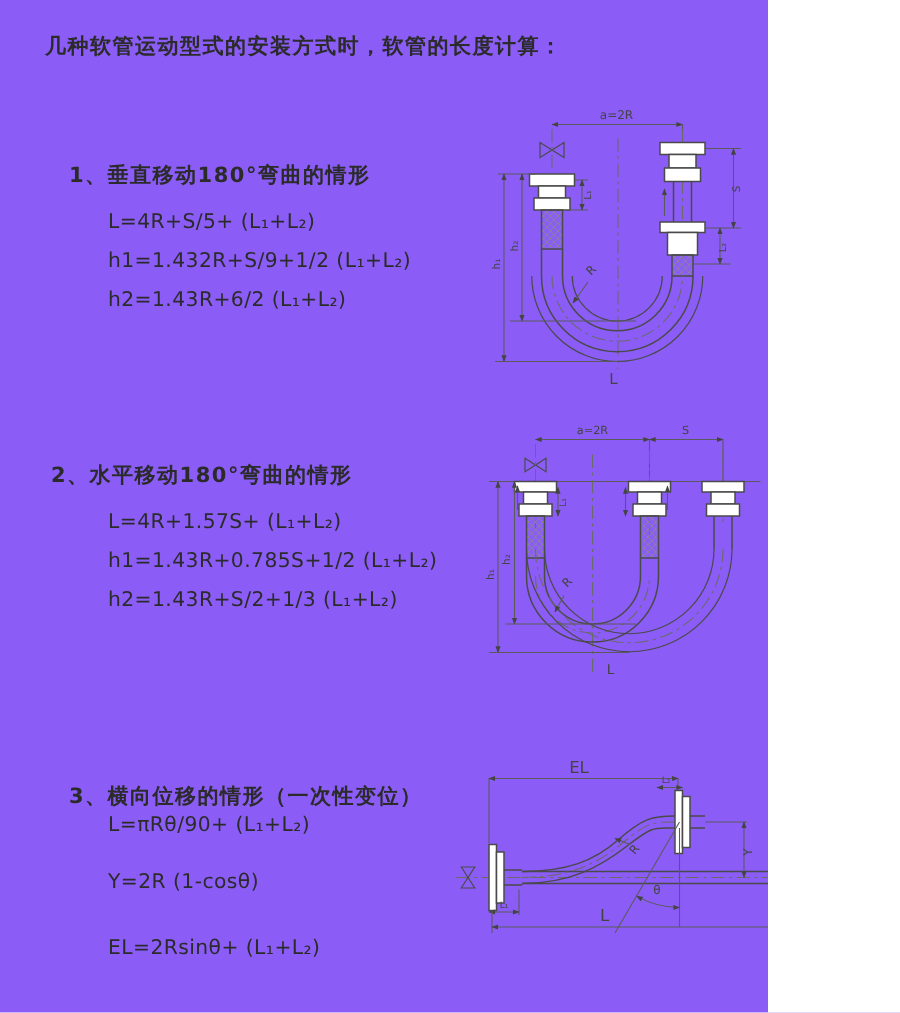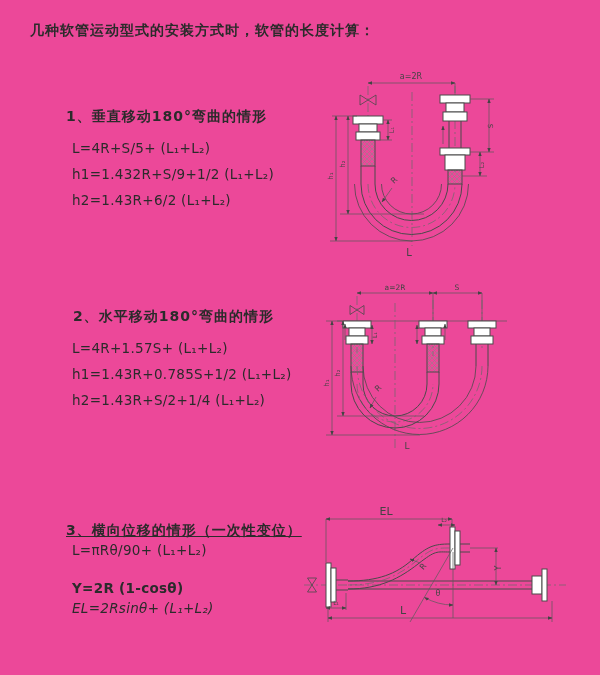--- a/index.html
+++ b/index.html
@@ -1,20 +1,20 @@
 <!DOCTYPE html>
 <html><head>
 <meta charset="utf-8">
 <style>
   html,body{margin:0;padding:0;background:#fff;}
-  #page{position:relative;width:600px;height:675px;background:#ec4899;overflow:hidden;
+  #page{position:relative;width:512px;height:675px;background:#8b5cf6;overflow:hidden;
         font-family:"DejaVu Sans","Liberation Sans",sans-serif;color:#2b2b2b;}
   .abs{position:absolute;white-space:nowrap;}
   .title{font-size:14px;font-weight:bold;letter-spacing:1px;}
-  .heading{font-size:14px;font-weight:bold;letter-spacing:1px;margin-left:20px;}
+  .heading{font-size:14px;font-weight:bold;letter-spacing:1px;}
   .formula{font-size:13.5px;font-weight:500;letter-spacing:0.3px;}
   svg text{font-family:"DejaVu Sans","Liberation Sans",sans-serif;fill:#444;}
   .thin{stroke:#5a5a5a;stroke-width:0.7;fill:none;}
   .draw{stroke:#4a4a4a;stroke-width:1;fill:none;}
   .draw2{stroke:#4a4a4a;stroke-width:0.8;fill:none;}
   .cl{stroke:#6a6a6a;stroke-width:0.7;fill:none;stroke-dasharray:9 3 2 3;}
   .box{fill:#ffffff;stroke:#4a4a4a;stroke-width:1;}
   .hatched{fill:url(#hx);stroke:#4a4a4a;stroke-width:1;}
 </style>
 </head>
@@ -107,24 +107,24 @@
     <line class="thin" x1="168" y1="88" x2="168" y2="112" marker-start="url(#arr)" marker-end="url(#arr)"></line>
     <text x="172" y="101" font-size="6.5" text-anchor="middle" transform="rotate(-90 172 101)">L₂</text>
 
     <text x="84" y="118" font-size="8" text-anchor="middle" transform="rotate(-45 84 118)">R</text>
     <line class="thin" x1="80" y1="124" x2="70" y2="138" marker-end="url(#arr)"></line>
 
     <text x="97" y="192" font-size="10" text-anchor="middle">L</text>
   </svg>
 
   <div>
-    <div class="abs heading" style="left:53px;top:308px;text-align:right;">2、水平移动180°弯曲的情形</div>
+    <div class="abs heading" style="left:34px;top:308px;text-align:right;">2、水平移动180°弯曲的情形</div>
     <div class="abs formula" style="left:72px;top:340px;">L=4R+1.57S+ (L₁+L₂)</div>
     <div class="abs formula" style="left:72px;top:366px;text-align:center;">h1=1.43R+0.785S+1/2 (L₁+L₂)</div>
-    <div class="abs formula" style="left:72px;top:392px;">h2=1.43R+S/2+1/4 (L₁+L₂)</div>
+    <div class="abs formula" style="left:72px;top:392px;">h2=1.43R+S/2+1/3 (L₁+L₂)</div>
   </div>
 
   <svg class="abs" style="left:312px;top:278px;" width="285" height="180" viewBox="0 0 285 180">
 
     <line class="thin" x1="25" y1="43" x2="195" y2="43"></line>
 
     <line class="thin" x1="45" y1="15" x2="121" y2="15" marker-start="url(#arr)" marker-end="url(#arr)"></line>
     <line class="thin" x1="121" y1="15" x2="170" y2="15" marker-start="url(#arr)" marker-end="url(#arr)"></line>
     <line class="thin" x1="121" y1="15" x2="121" y2="43"></line>
     <line class="thin" x1="170" y1="15" x2="170" y2="43"></line>
@@ -191,24 +191,24 @@
     <line class="thin" x1="33" y1="62" x2="33" y2="46" marker-end="url(#arr)"></line>
     <line class="thin" x1="133" y1="62" x2="133" y2="46" marker-end="url(#arr)"></line>
 
     <text x="68" y="112" font-size="8" text-anchor="middle" transform="rotate(-45 68 112)">R</text>
     <line class="thin" x1="64" y1="119" x2="58" y2="130" marker-end="url(#arr)"></line>
 
     <text x="95" y="171" font-size="9" text-anchor="middle">L</text>
   </svg>
 
   <div>
-    <div class="abs heading" style="left:46px;top:522px;text-decoration:underline;">3、横向位移的情形（一次性变位）</div>
+    <div class="abs heading" style="left:46px;top:522px;">3、横向位移的情形（一次性变位）</div>
     <div class="abs formula" style="left:72px;top:542px;">L=πRθ/90+ (L₁+L₂)</div>
-    <div class="abs formula" style="left:72px;top:580px;font-weight:bold;">Y=2R (1-cosθ)</div>
-    <div class="abs formula" style="left:72px;top:600px;font-style:italic;">EL=2Rsinθ+ (L₁+L₂)</div>
+    <div class="abs formula" style="left:72px;top:580px;">Y=2R (1-cosθ)</div>
+    <div class="abs formula" style="left:72px;top:624px;">EL=2Rsinθ+ (L₁+L₂)</div>
   </div>
 
   <svg class="abs" style="left:298px;top:500px;" width="300" height="155" viewBox="0 0 300 155">
 
     <line class="cl" x1="6" y1="85" x2="268" y2="85"></line>
 
     <g transform="translate(14,85)">
       <path class="draw2" d="M-4.5,-7 L0,0 L4.5,-7 Z M-4.5,7 L0,0 L4.5,7 Z"></path>
     </g>
 

